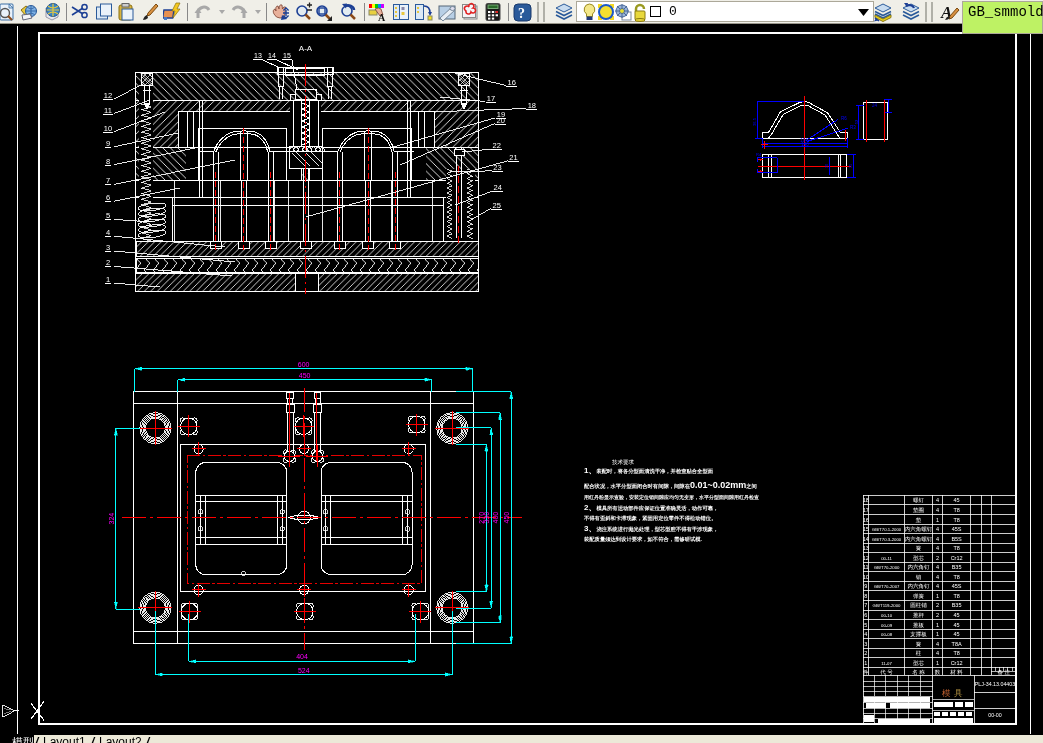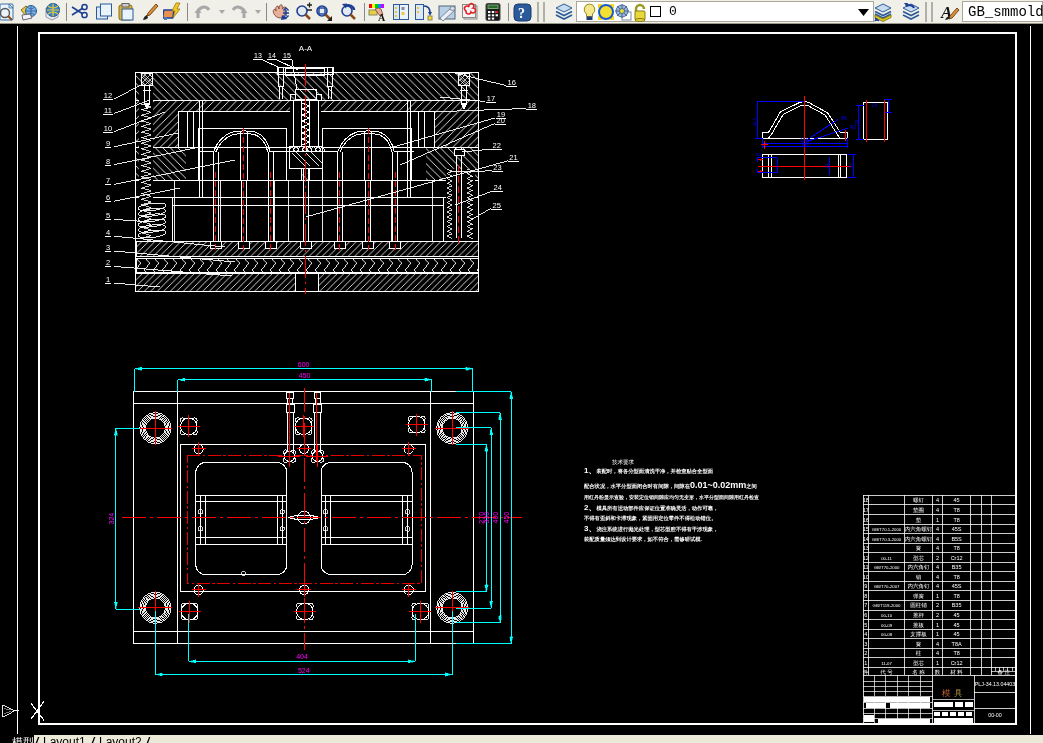--- a/index.html
+++ b/index.html
@@ -905,21 +905,21 @@
       <path d="M13,6 a5,4 0 0 0 -8,-2" fill="none" stroke="#1c3f94" stroke-width="2.2"></path>
       <path d="M3,1 l4,0 -1,4 z" fill="#1c3f94"></path>
     </svg>
     <div style="position:absolute;left:925px;top:2px;width:2px;height:20px;background:#fff;border-right:2px solid #b0b0a8"></div>
     <div style="position:absolute;left:931px;top:2px;width:2px;height:20px;background:#fff;border-right:2px solid #b0b0a8"></div>
     <svg style="position:absolute;left:940.3px;top:2px" width="20" height="20" viewBox="0 0 20 20">
       <text x="1" y="16" font-size="17" font-family="Liberation Serif" font-style="italic" font-weight="bold" fill="#111">A</text>
       <path d="M17,6 l2,2 -7,8 -3,1 1,-3 z" fill="#d89040" stroke="#7a4a10"></path>
       <path d="M9,14 q-3,1 -4,4 3,0 5,-2 z" fill="#222"></path>
     </svg>
-    <div style="position:absolute;left:962px;top:1px;width:81px;height:21px;background:#ffffff;border:1px solid #aca899">
+    <div style="position:absolute;left:962px;top:1px;width:81px;height:33px;background:#bef264;border:1px solid #aca899">
       <div style="position:absolute;left:5px;top:2px;font:14px 'Liberation Mono',monospace;color:#000">GB_smmold</div>
     </div>
   </div>
 <div id="tabs">
 <div style="position:absolute;left:0;top:0;width:22px;height:9px;background:#000;color:#fff;font:11px 'Liberation Sans';text-align:center;overflow:hidden">模型</div>
 <span style="position:absolute;left:23px;top:0;font:italic bold 12px 'Liberation Sans';color:#000">/</span>
 <span style="position:absolute;left:31px;top:0;font:12px 'Liberation Sans';color:#000">Layout1</span>
 <span style="position:absolute;left:79px;top:0;font:italic bold 12px 'Liberation Sans';color:#000">/</span>
 <span style="position:absolute;left:87px;top:0;font:12px 'Liberation Sans';color:#000">Layout2</span>
 <span style="position:absolute;left:134px;top:0;font:italic bold 12px 'Liberation Sans';color:#000">/</span>

